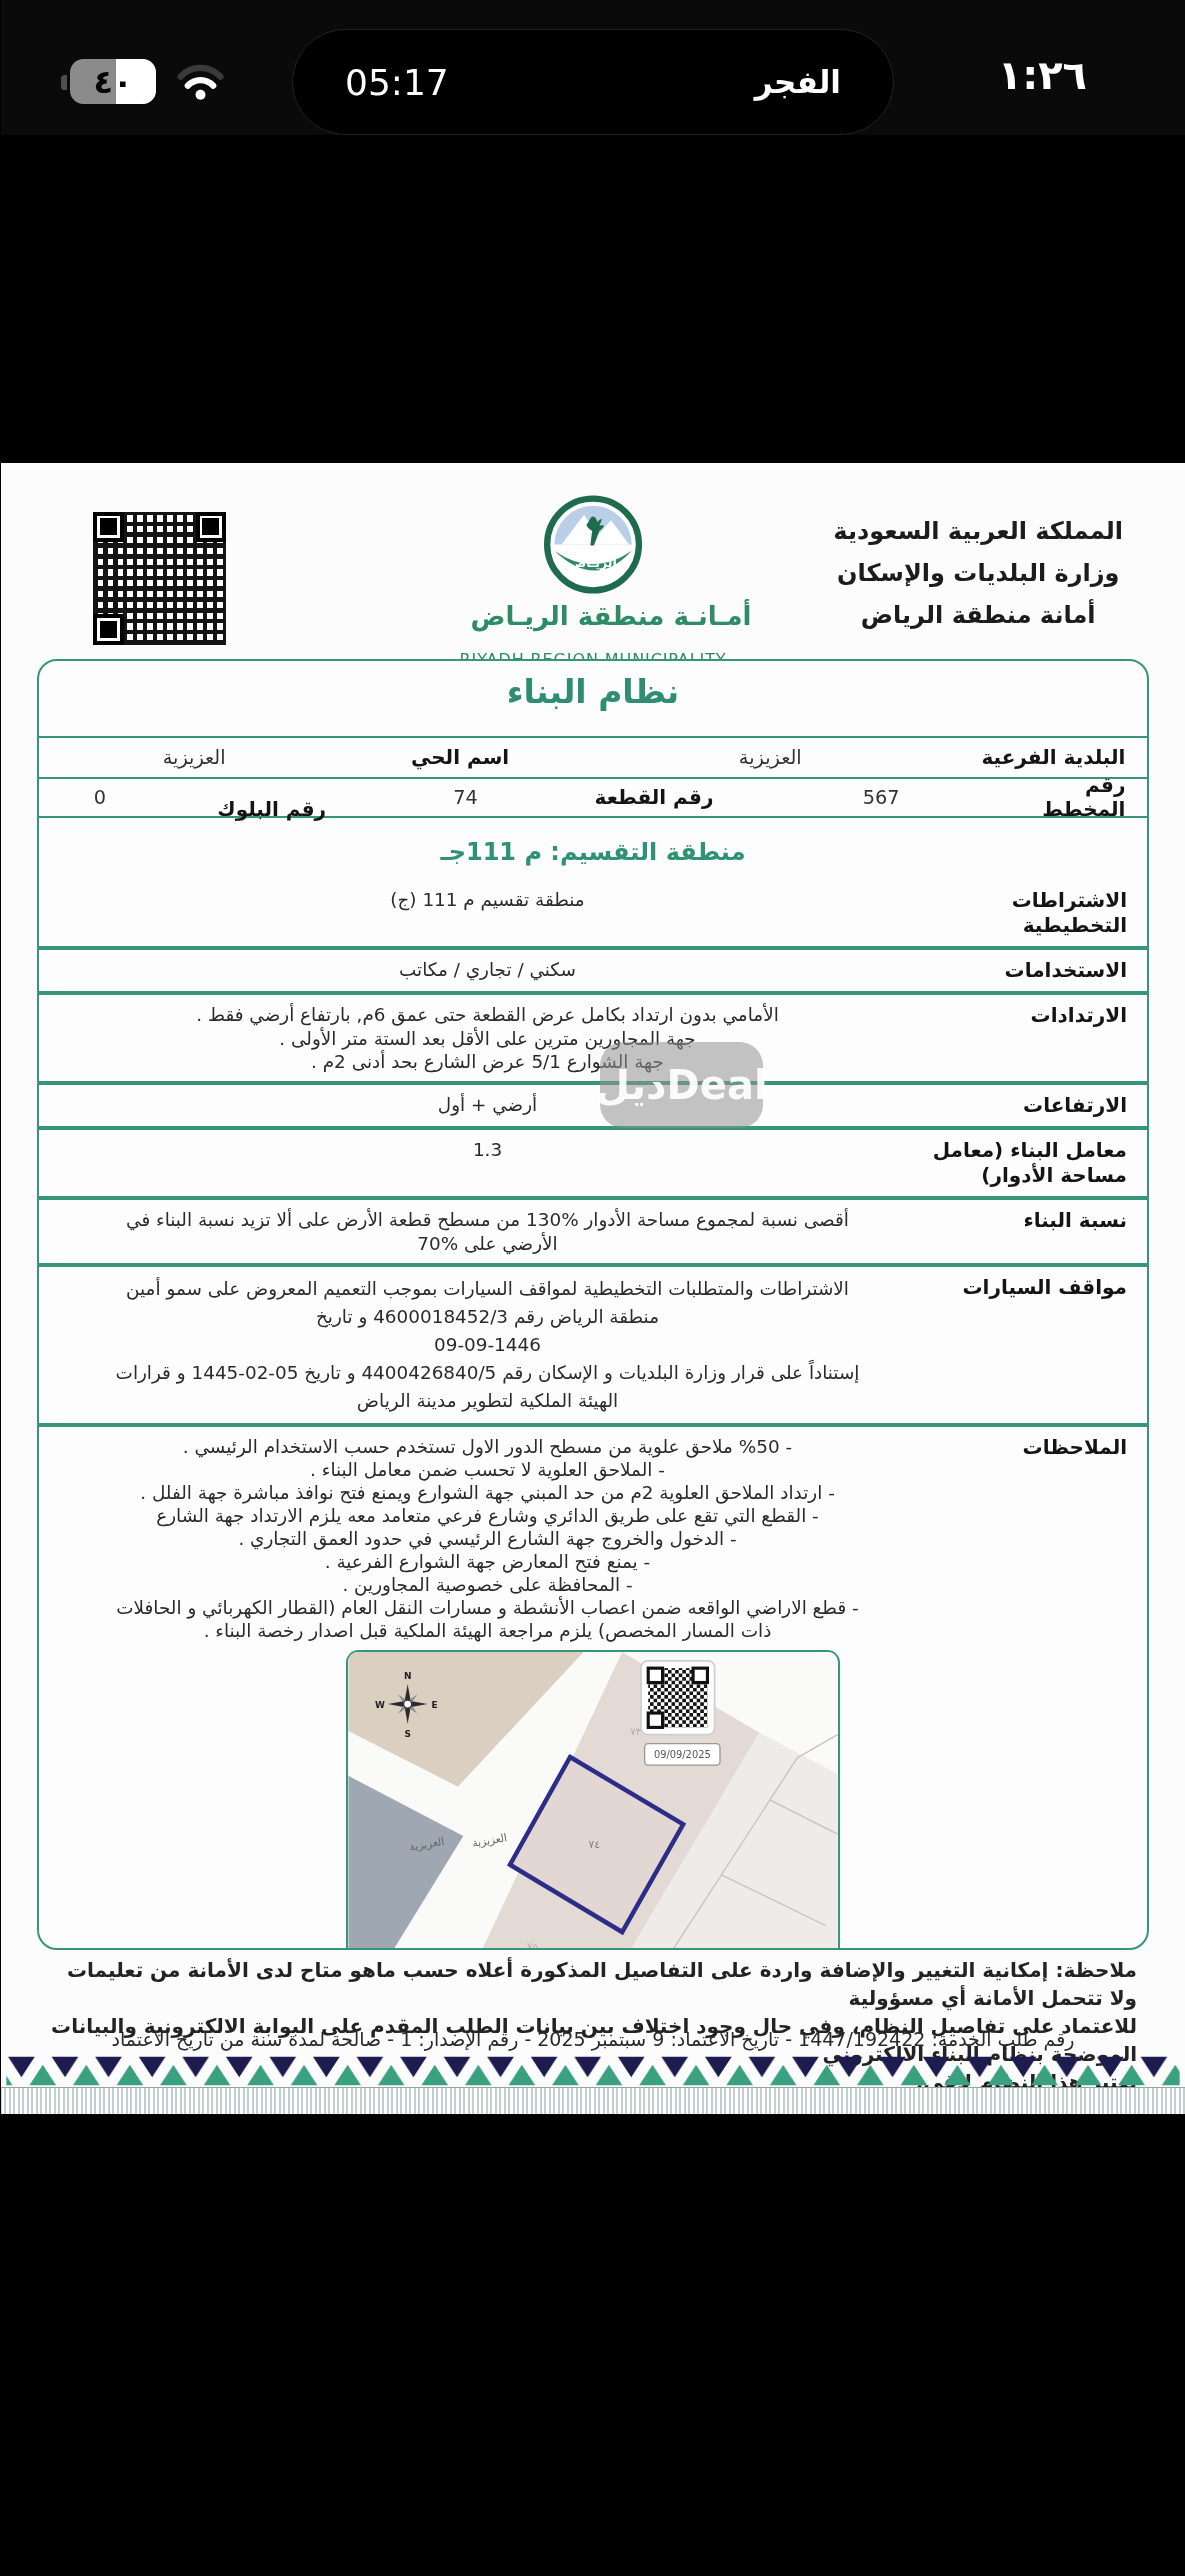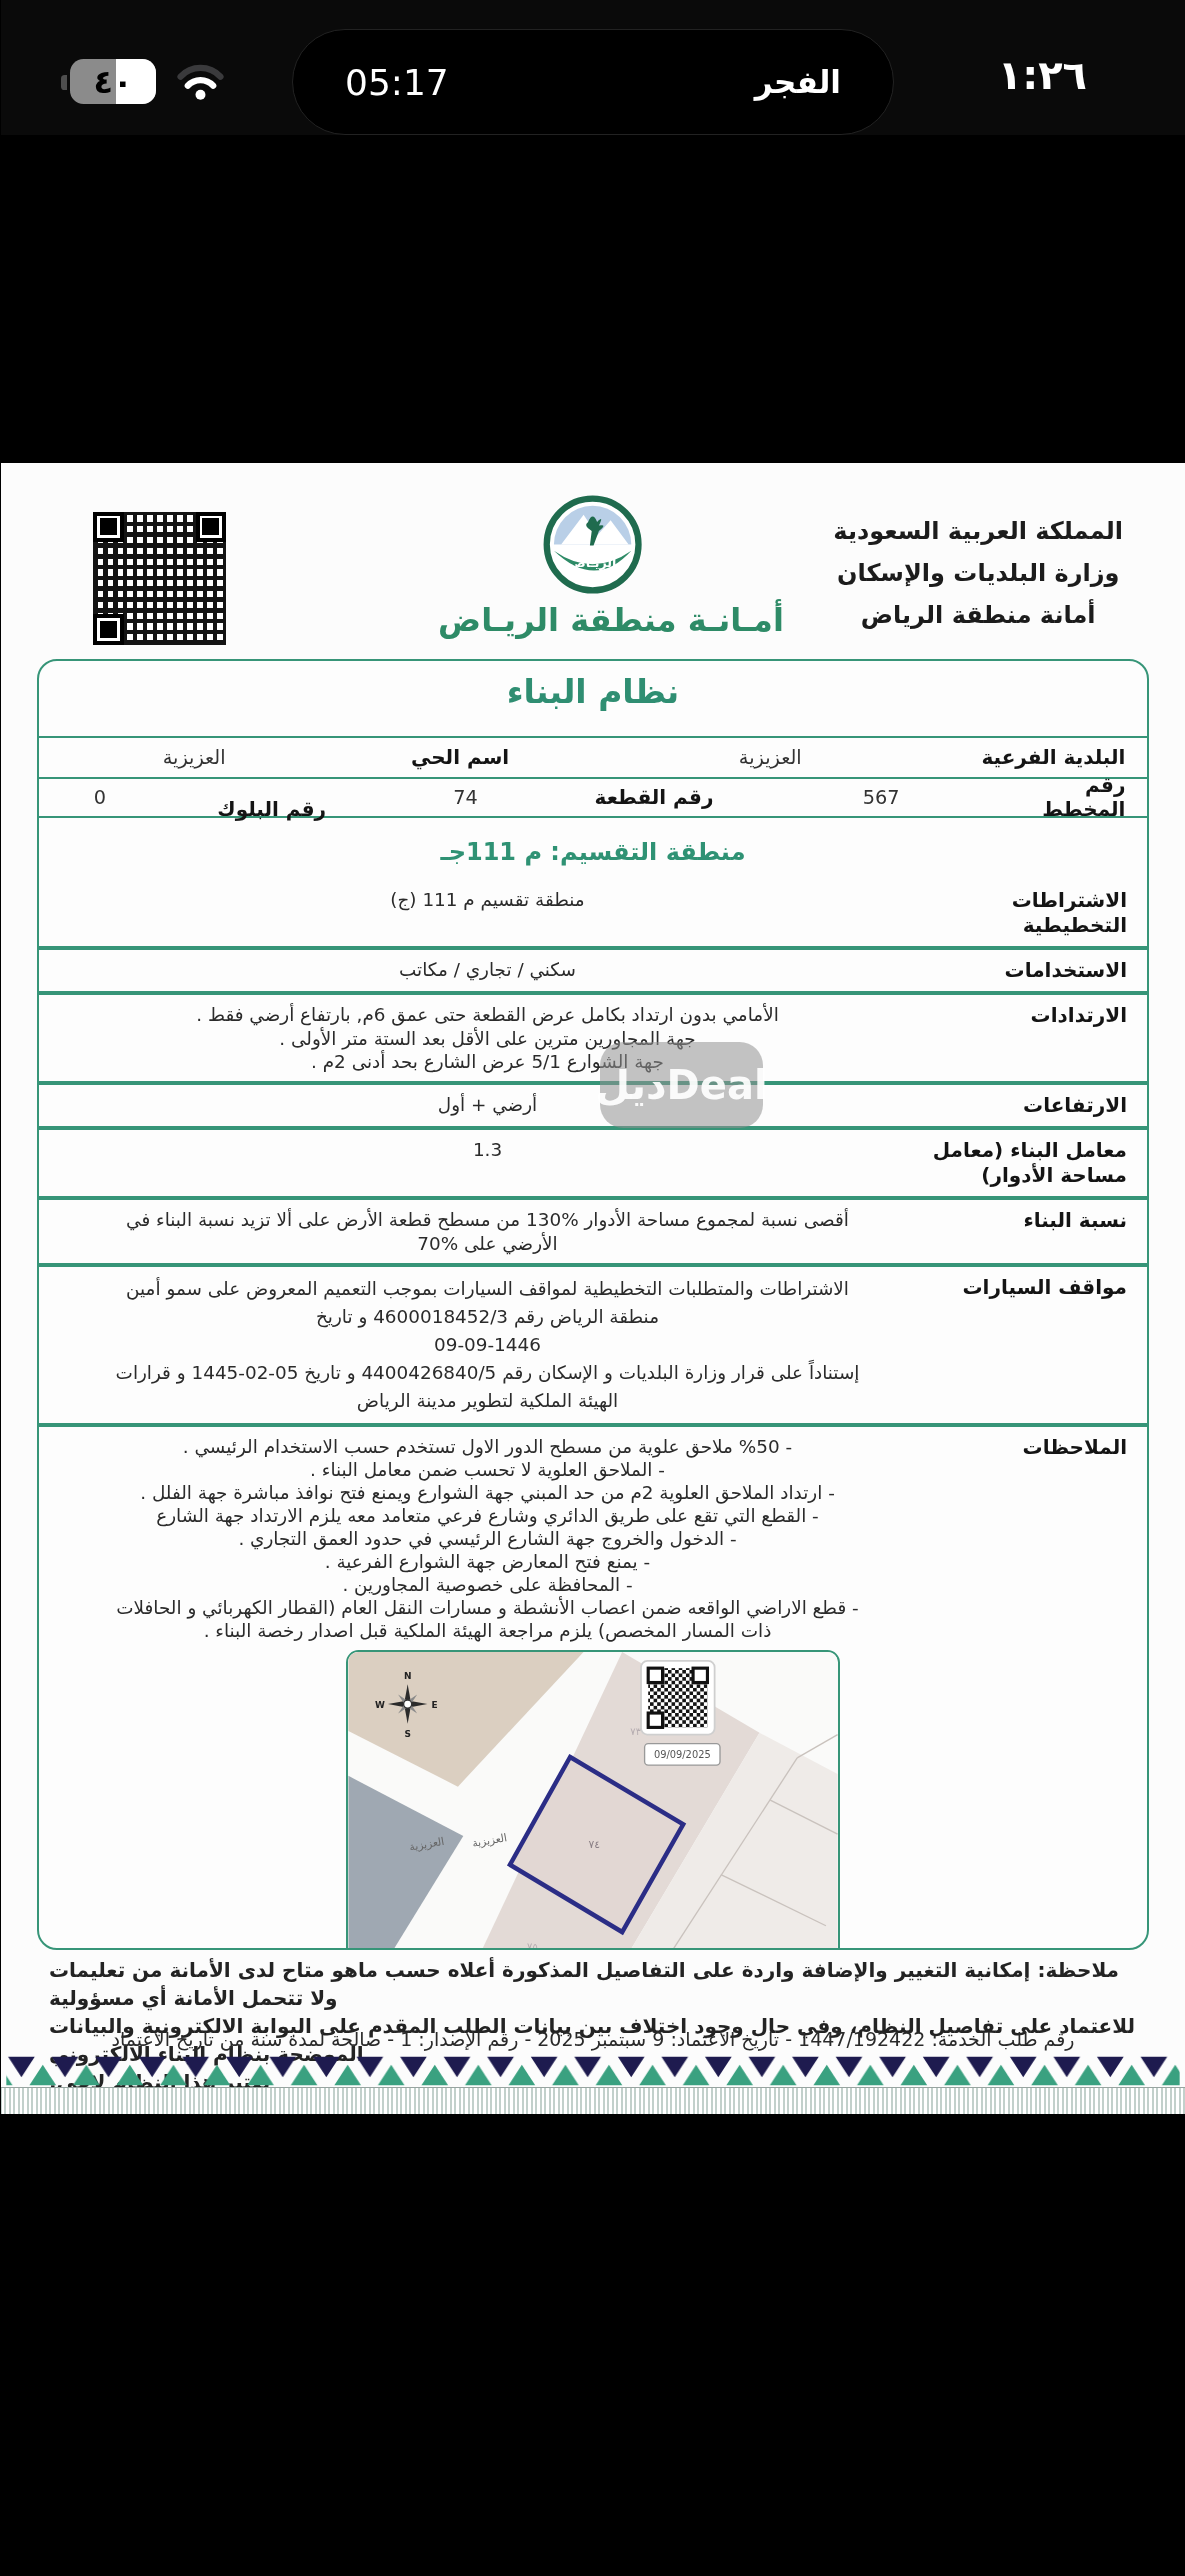--- a/index.html
+++ b/index.html
@@ -22,21 +22,21 @@
                  color:#000; font-size:32px; font-weight:bold; }
   .battery-nub { position:absolute; left:-11.7px; top:75px; width:6.3px; height:15.3px; background:#4e4e4e; border-radius:3.6px 0 0 3.6px; }
 
   
   .sheet { position:absolute; top:463px; left:0; width:1186px; height:1651px; background:#fcfcfc; }
 
   .doc-header { position:absolute; top:27px; left:0; right:0; height:166px; }
   .hdr-right { position:absolute; right:63px; top:20px; text-align:center;
                font-size:24px; font-weight:bold; color:#1c1c1c; line-height:42px; }
   .hdr-logo { position:absolute; left:50%; transform:translateX(-50%); top:5.4px; text-align:center; }
-  .logo-ar { color:#2e8b67; font-size:32px; font-weight:bold; margin-top:3.6px;margin-left:36px; }
+  .logo-ar { color:#2e8b67; font-size:26px; font-weight:bold; margin-top:3.6px;margin-left:36px; }
   .logo-en { color:#2e8b67; font-size:16px; font-weight:normal; letter-spacing:0.9px; margin-top:19px; }
   .hdr-qr { position:absolute; left:93px; top:21.6px; }
 
   .qr { position:relative; background:#fff;
         background-image:
           repeating-linear-gradient(90deg, #141414 0 4.5px, transparent 4.5px 10px),
           repeating-linear-gradient(0deg, #141414 0 4.5px, #fff 4.5px 10.8px);
   }
   .qr .f { position:absolute; border:4.5px solid #000; background:#fff; }
   .qr .f::after { content:""; position:absolute; inset:2.7px; background:#000; }
@@ -72,21 +72,21 @@
   .map-wrap { margin:auto auto 14.4px auto; }
   .map-frame { border:2.7px solid #379578; border-radius:12.6px; overflow:hidden; background:#fafaf9; }
 
   
   .watermark { position:absolute; left:600px; top:579px; width:163px; height:86px;
                background:rgba(145,145,145,.55); border-radius:23.4px; display:flex;
                align-items:center; justify-content:center; z-index:5; }
   .watermark span { color:rgba(255,255,255,.92); font-size:40px; font-weight:bold; direction:ltr; }
 
   
-  .note { position:absolute; top:1493px; left:49px; right:49px; text-align:left;
+  .note { position:absolute; top:1493px; left:49px; right:49px; text-align:right;
           font-size:20px; font-weight:600; color:#232323; line-height:28px; }
   .request { position:absolute; top:1565px; left:0; right:0; text-align:center;
              font-size:19px; color:#2a2a2a; }
   .zigzag { position:absolute; top:1592px; left:0; width:1186px; height:32px; }
   .stripes { position:absolute; top:1624px; left:0; width:1186px; height:27px;
              border-top:1.8px solid #97a4a0;
              background:repeating-linear-gradient(90deg, #c2d0cb 0 1.8px, #ffffff 1.8px 4.5px); }
 
   .map-txt { font-family:"DejaVu Sans", sans-serif; }
 </style>

